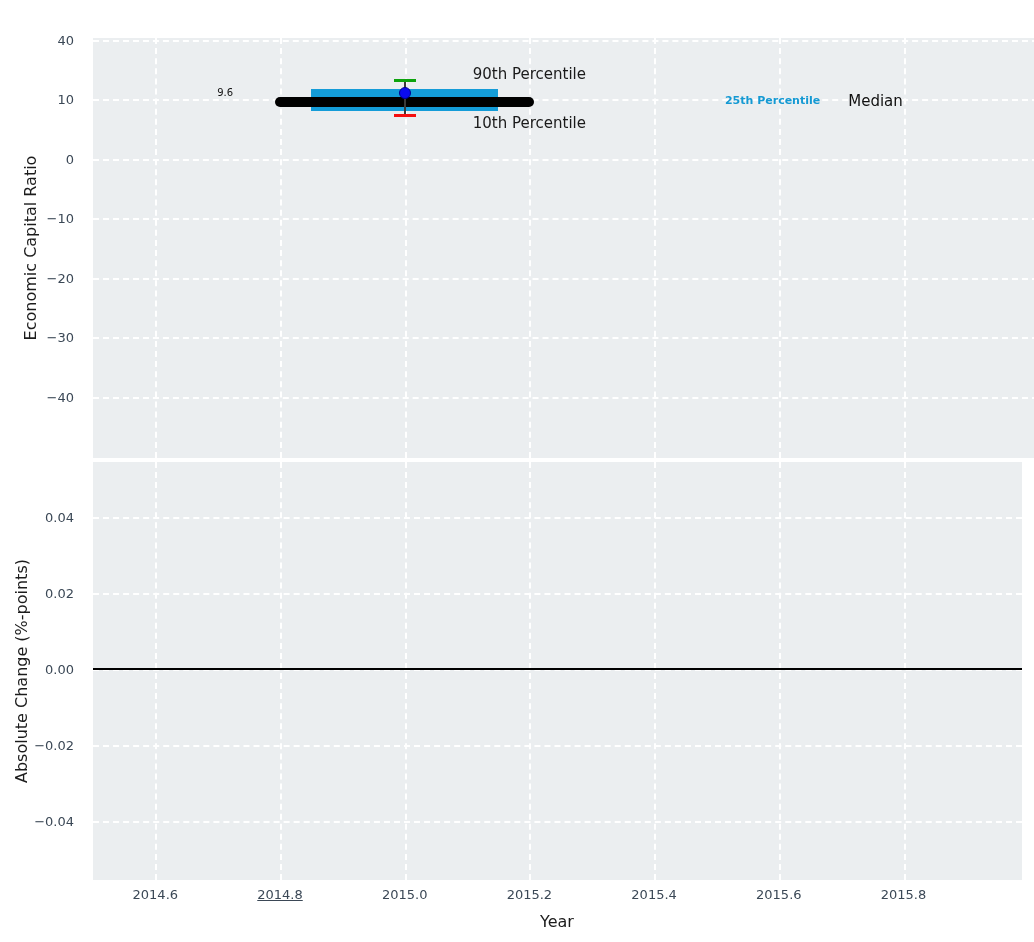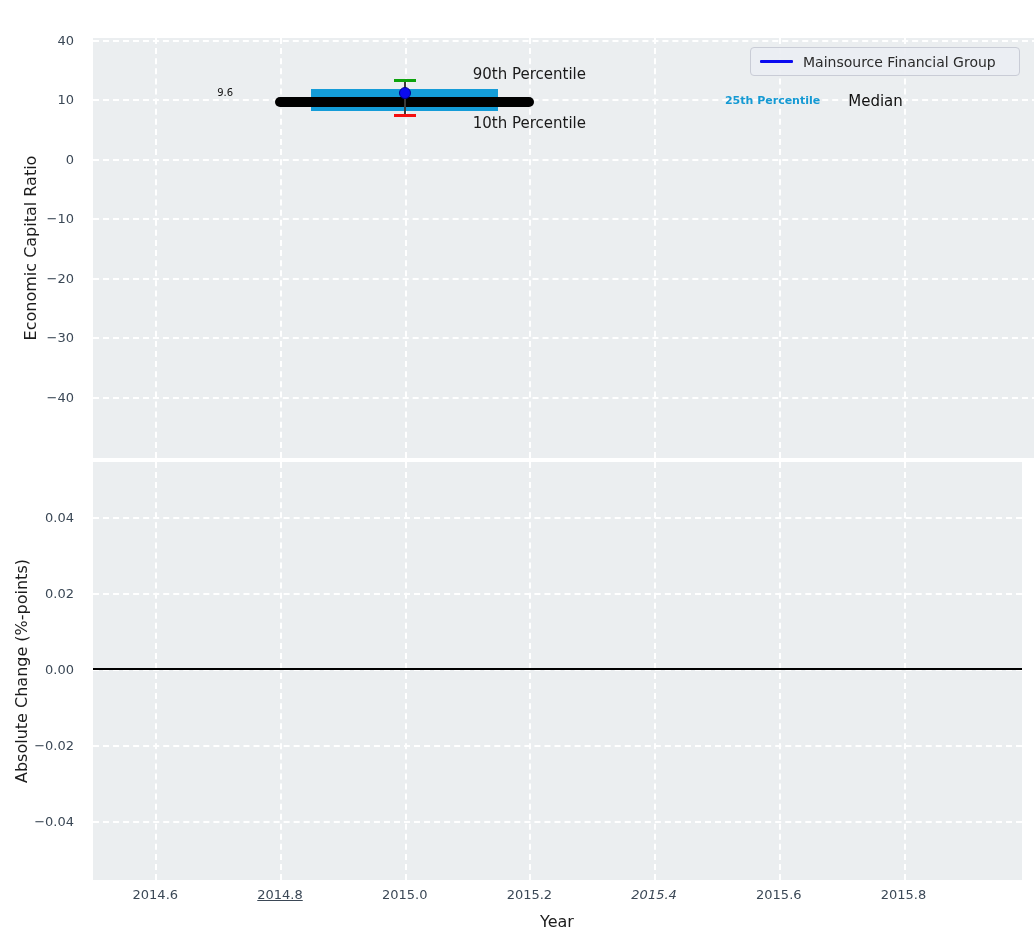--- a/index.html
+++ b/index.html
@@ -115,25 +115,21 @@
       <div class="ytick" style="top: 396.7px;">−40</div>
       <div class="ytick" style="top: 517.1px;">0.04</div>
       <div class="ytick" style="top: 593.1px;">0.02</div>
       <div class="ytick" style="top: 669.1px;">0.00</div>
       <div class="ytick" style="top: 745.1px;">−0.02</div>
       <div class="ytick" style="top: 821.1px;">−0.04</div>
       <div class="xtick" style="left: 155.3px; top: 887px;">2014.6</div>
       <div class="xtick" style="left: 280px; top: 887px; text-decoration: underline;">2014.8</div>
       <div class="xtick" style="left: 404.7px; top: 887px;">2015.0</div>
       <div class="xtick" style="left: 529.4px; top: 887px;">2015.2</div>
-      <div class="xtick" style="left: 654.1px; top: 887px; font-style: italic;">2015.4</div>
+      <div class="xtick" style="left: 654.1px; top: 887px;">2015.4</div>
       <div class="xtick" style="left: 778.8px; top: 887px;">2015.6</div>
       <div class="xtick" style="left: 903.5px; top: 887px;">2015.8</div>
     </div>
 
   <div class="xlabel" style="left:557px;top:921px;">Year</div>
 
-  <div class="legend">
-    <span class="legend-line" id="legend-line" style="background: rgb(11, 11, 240);"></span>
-    <span class="legend-text">Mainsource Financial Group</span>
-  </div>
 
 </div>
 
 </body></html>

